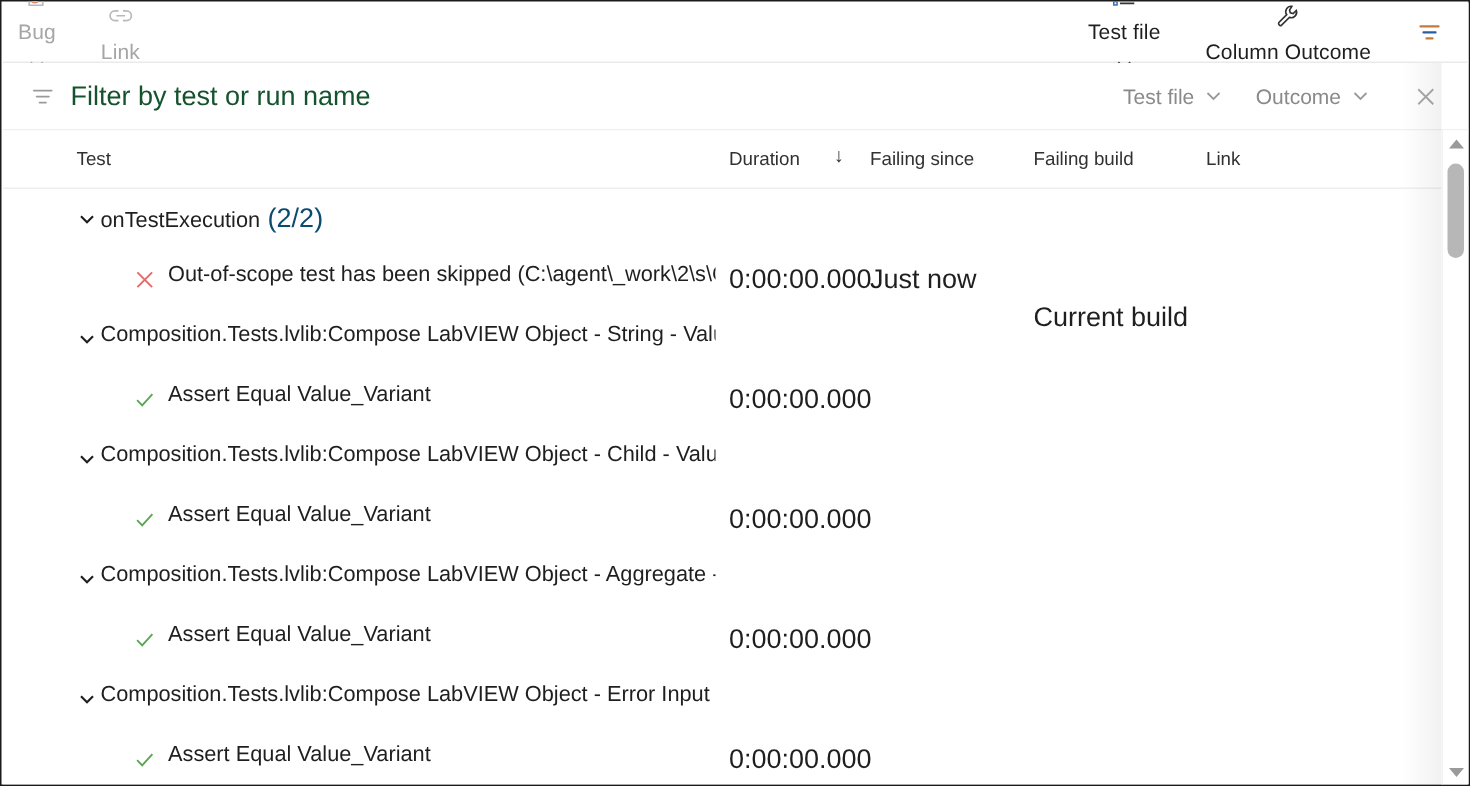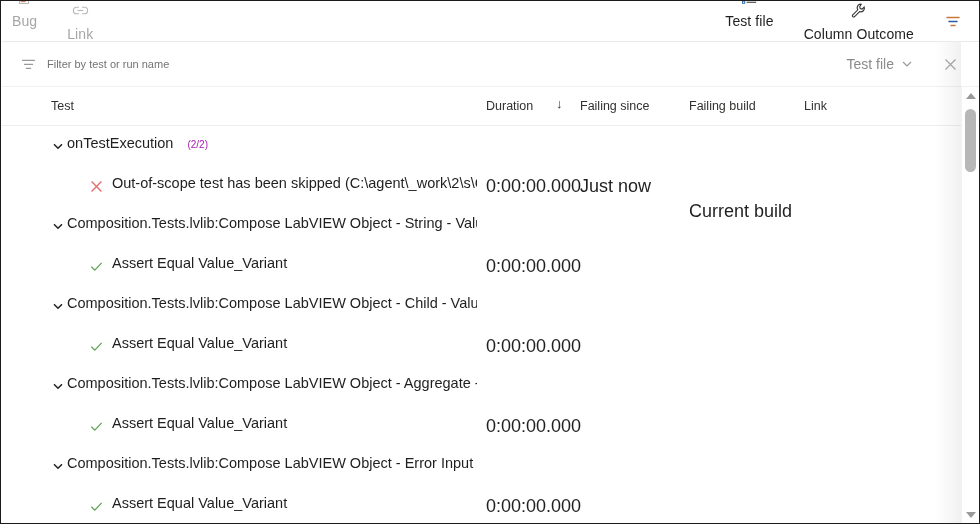--- a/index.html
+++ b/index.html
@@ -69,22 +69,22 @@
     border-bottom: 1px solid #f0f0f0;
     background: #ffffff;
   }
   .filter-left {
     display: flex;
     align-items: center;
     gap: 10px;
     padding-left: 18px;
   }
   .filter-placeholder {
-    font-size: 11px;
-    color: #737373;
+    font-size: 18px;
+    color: #14532d;
   }
   .filter-right {
     margin-left: auto;
     display: flex;
     align-items: center;
     padding-right: 16px;
     gap: 4px;
   }
   .pill {
     display: flex;
@@ -160,23 +160,23 @@
     position: absolute;
     top: 9px;
     font-size: 14.5px;
     color: #1f1f1f;
     white-space: nowrap;
     overflow: hidden;
   }
   .name.group { left: 65px; width: 410px; }
   .name.child { left: 110px; width: 365px; }
   .count {
-    color: #a21caf;
-    font-size: 10px;
-    margin-left: 14px;
+    color: #0c4a6e;
+    font-size: 18px;
+    margin-left: 5px;
   }
   .cell {
     position: absolute;
     top: 10px;
     font-size: 18px;
     color: #1f1f1f;
     white-space: nowrap;
   }
 
   
@@ -311,20 +311,28 @@
 
     <div class="filter-right">
       <div class="pill">
         <span class="pill-label">Test file</span>
         <span class="icon">
           <svg width="12" height="12" viewBox="0 0 12 12">
             <path d="M2 4 L6 8 L10 4" fill="none" stroke="#9a9a9a" stroke-width="1.2"></path>
           </svg>
         </span>
       </div>
+      <div class="pill">
+        <span class="pill-label">Outcome</span>
+        <span class="icon">
+          <svg width="12" height="12" viewBox="0 0 12 12">
+            <path d="M2 4 L6 8 L10 4" fill="none" stroke="#9a9a9a" stroke-width="1.2"></path>
+          </svg>
+        </span>
+      </div>
       <div class="close-btn">
         <span class="icon">
           <svg width="15" height="15" viewBox="0 0 15 15">
             <path d="M2.5 2.5 L12.5 12.5 M12.5 2.5 L2.5 12.5" stroke="#a8a8a8" stroke-width="1.2"></path>
           </svg>
         </span>
       </div>
     </div>
   </div>
 

